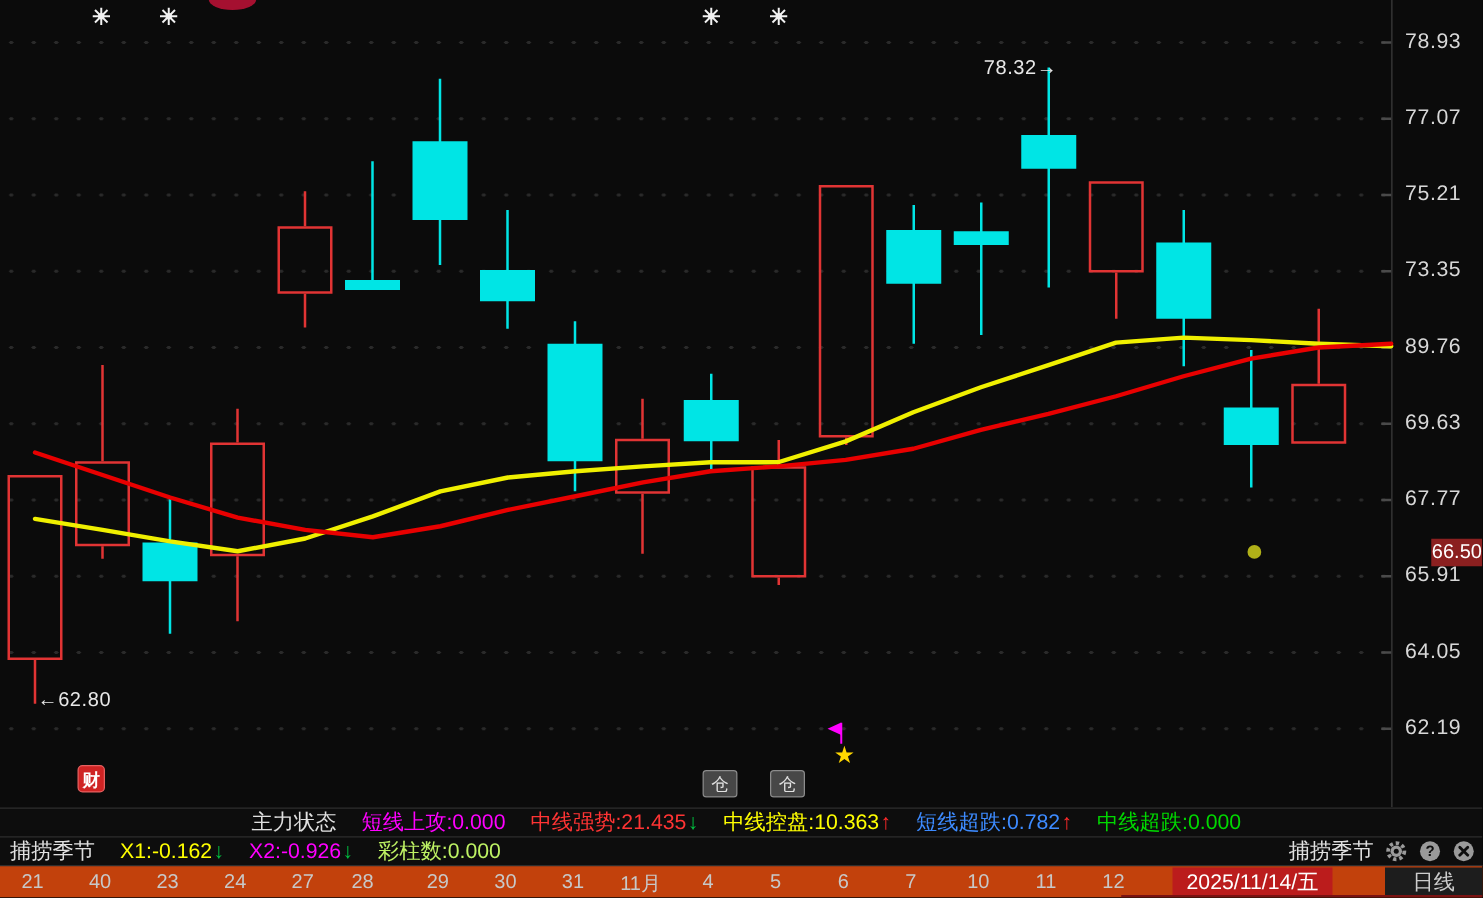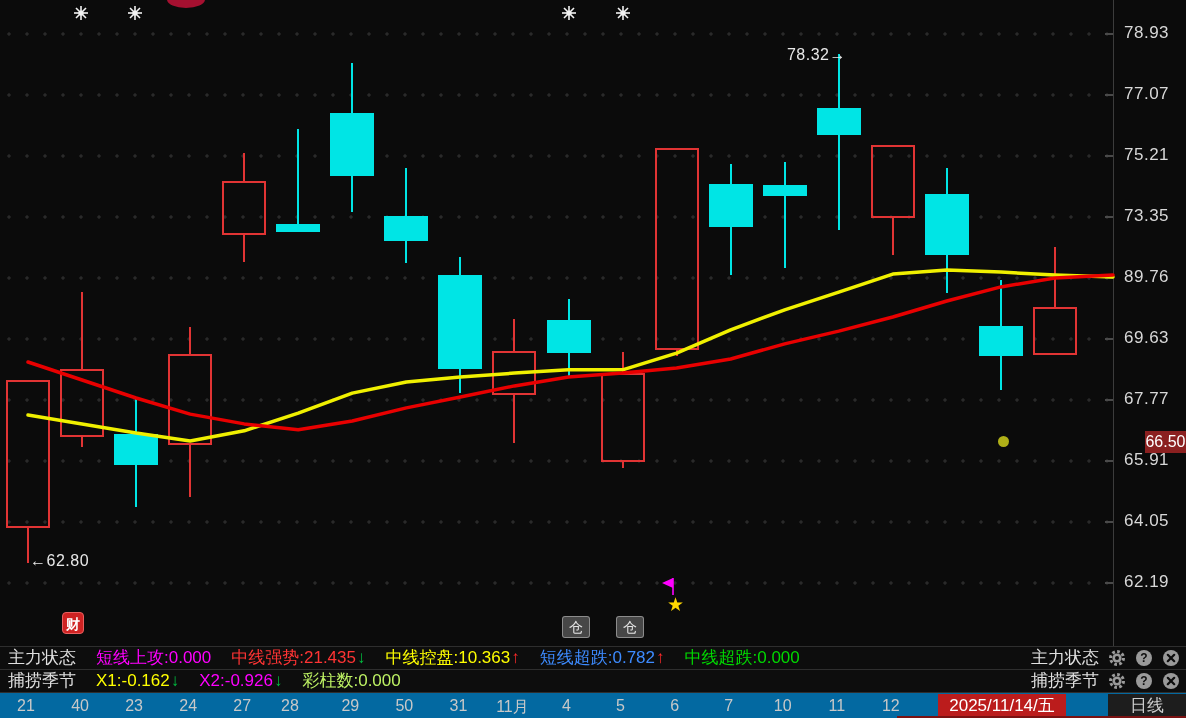--- a/index.html
+++ b/index.html
@@ -32,21 +32,21 @@
   .ind-bar{position:absolute;left:0;width:1186px;height:23px;box-sizing:border-box;border-top:1px solid #2e2e2e;
     background:#0d0d0d;display:flex;justify-content:space-between;align-items:center;font-size:17px;line-height:22px;}
   .ind-left{display:flex;gap:20px;padding-left:8px;white-space:nowrap;}
   .ind-right{display:flex;gap:9px;align-items:center;padding-right:6px;}
   .ind-name{color:#e0e0e0;}
   .ind-field{white-space:nowrap;}
   .arrow{font-weight:bold;margin-left:1px;}
   .circle-btn{width:18px;height:18px;display:inline-block;cursor:pointer;}
   
   #xaxis{position:absolute;left:0;top:692px;width:1186px;height:26px;box-sizing:border-box;
-    border-top:1px solid #2e2e2e;background:#0369a1;}
+    border-top:1px solid #2e2e2e;background:#c2410c;}
   .xlabel{position:absolute;top:4px;transform:translateX(-50%);font-size:16px;color:#c8c8c8;white-space:nowrap;}
   #date-badge{position:absolute;left:938px;top:1px;width:128px;height:23px;background:#bb1c1c;color:#ffffff;
     font-size:17px;text-align:center;line-height:23px;}
   #period-panel{position:absolute;right:0;top:1px;width:78px;height:23px;background:#1d1d1d;
     color:#cccccc;font-size:17px;text-align:center;line-height:23px;}
   #bottom-strip{position:absolute;left:897px;right:0;bottom:0;height:2px;background:#7a1212;}
 </style>
 </head>
 <body>
 
@@ -192,21 +192,21 @@
         <div class="ytick" style="top:511px">64.05</div>
         <div class="ytick" style="top:572px">62.19</div>
       </div>
     <div class="last-price" id="last-price" style="top: 430.651px;">66.50</div>
     <div id="annot-layer">
         <div class="annot" style="right:340px;top:46px">78.32→</div>
         <div class="annot" style="left:30px;top:552px">←62.80</div>
       </div>
   </div>
 
-  <div class="ind-bar" style="top:646px;">
+  <div class="ind-bar" style="top:646px;flex-direction:column;">
     <div class="ind-left">
         <span class="ind-name">主力状态</span>
         <span class="ind-field" style="color:#ff00ff">短线上攻:0.000</span>
         <span class="ind-field" style="color:#ff3434">中线强势:21.435<span class="arrow" style="color:#00c040">↓</span></span>
         <span class="ind-field" style="color:#ffff00">中线控盘:10.363<span class="arrow" style="color:#ff2a2a">↑</span></span>
         <span class="ind-field" style="color:#3d8bff">短线超跌:0.782<span class="arrow" style="color:#ff2a2a">↑</span></span>
         <span class="ind-field" style="color:#00d800">中线超跌:0.000</span>
       </div>
     <div class="ind-right">
         <span class="ind-name">主力状态</span>
@@ -259,21 +259,21 @@
 
   <div id="xaxis">
     <div id="xlabel-layer">
         <div class="xlabel" style="left:26px">21</div>
         <div class="xlabel" style="left:80.05px">40</div>
         <div class="xlabel" style="left:134.1px">23</div>
         <div class="xlabel" style="left:188.14999999999998px">24</div>
         <div class="xlabel" style="left:242.2px">27</div>
         <div class="xlabel" style="left:290px">28</div>
         <div class="xlabel" style="left:350.29999999999995px">29</div>
-        <div class="xlabel" style="left:404.34999999999997px">50</div>
+        <div class="xlabel" style="left:404.34999999999997px">30</div>
         <div class="xlabel" style="left:458.4px">31</div>
         <div class="xlabel" style="left:512.45px">11月</div>
         <div class="xlabel" style="left:566.5px">4</div>
         <div class="xlabel" style="left:620.55px">5</div>
         <div class="xlabel" style="left:674.5999999999999px">6</div>
         <div class="xlabel" style="left:728.65px">7</div>
         <div class="xlabel" style="left:782.6999999999999px">10</div>
         <div class="xlabel" style="left:836.75px">11</div>
         <div class="xlabel" style="left:890.8px">12</div>
       </div>

